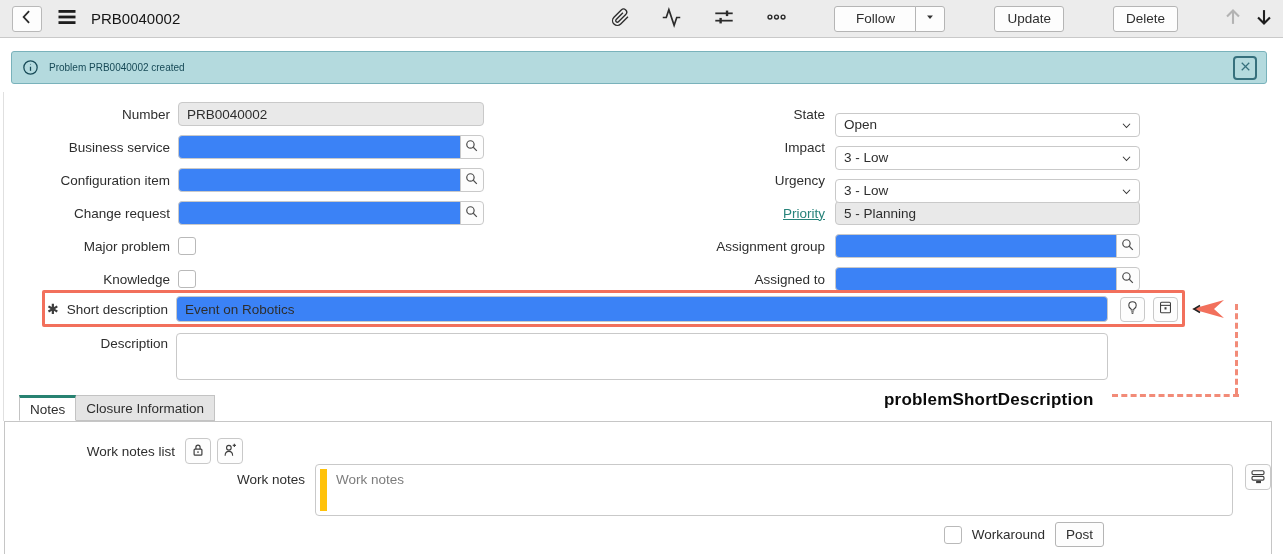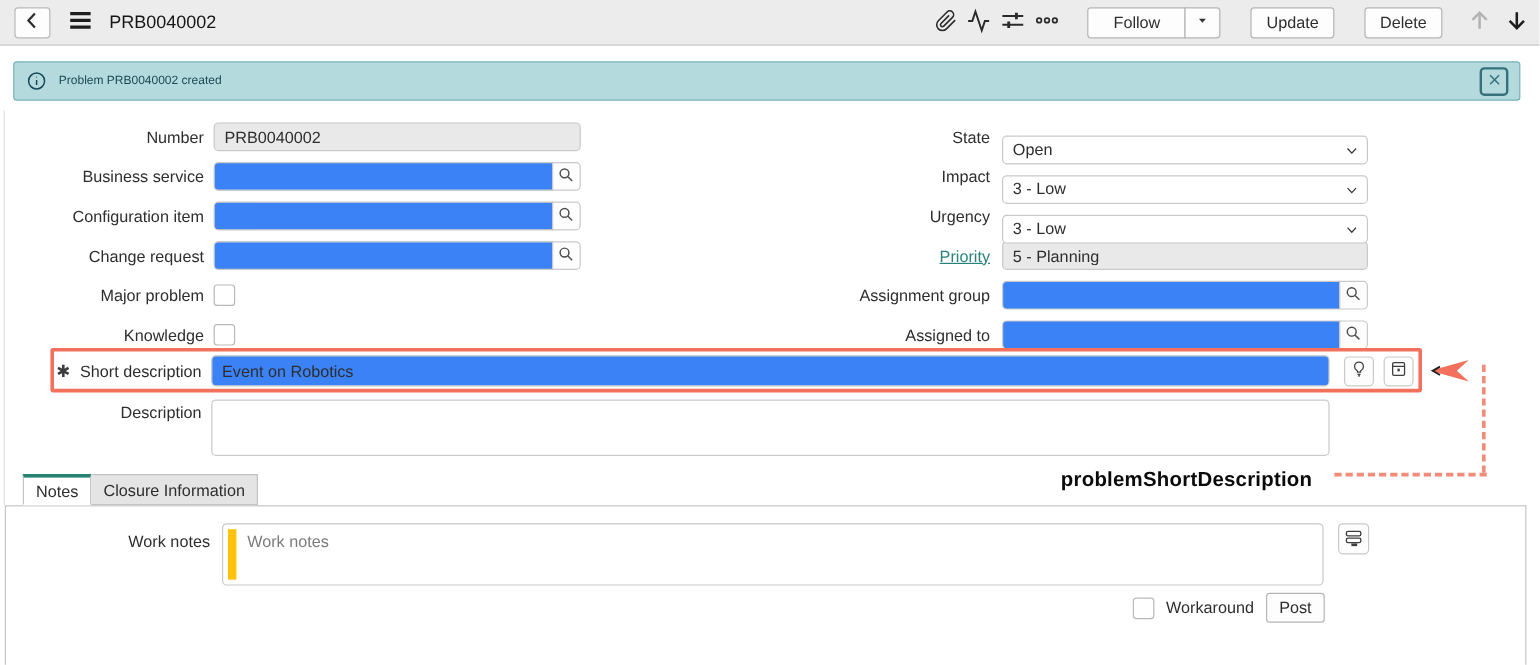--- a/index.html
+++ b/index.html
@@ -8,21 +8,21 @@
   .page { position:relative; width:1283px; height:554px; }
 
   
   .topbar { height:38px; background:#ececec; border-bottom:1px solid #c9c9c9;
     display:flex; align-items:center; padding:0 8px 0 12px; }
   .iconbtn { background:none; border:none; display:flex; align-items:center; justify-content:center;
     cursor:pointer; color:#2b2b2b; padding:0; }
   .backbtn { width:30px; height:26px; background:#fdfdfd; border:1px solid #b9b9b9; border-radius:3px; }
   .menubtn { width:30px; height:28px; margin-left:10px; }
   .rec-title { margin-left:9px; font-size:15px; font-weight:500; color:#161616; }
-  .hdr-icons { margin-left:auto; display:flex; align-items:center; gap:7px;justify-content:flex-end; }
+  .hdr-icons { margin-left:auto; display:flex; align-items:center; gap:31px;justify-content:flex-end; }
   .btn { height:26px; padding:0 12px; background:#fdfdfd; border:1px solid #b5b5b5; border-radius:3px;
     font-family:"Liberation Sans",sans-serif; font-size:13.5px; color:#2e2e2e; cursor:pointer; }
   .follow-group { display:flex; margin-left:16px; }
   .follow-main { width:82px; border-radius:3px 0 0 3px; }
   .follow-caret { width:30px; border-radius:0 3px 3px 0; margin-left:-1px; display:flex; align-items:center; justify-content:center; }
   .ml10 { margin-left:18px; }
   .nav-arrows { display:flex; align-items:center; gap:9px; margin-left:13px; }
 
   
   .banner { margin:13px 16px 0 11px; height:33px; background:#b4dade; border:1px solid #79b2bb;
@@ -71,21 +71,21 @@
     border:1px solid #c3c3c3; cursor:pointer; font-size:13.5px; }
   .tab.active { background:#fff; border-top:3px solid #278271; border-bottom:1px solid #fff; margin-bottom:-1px; }
   .tab + .tab { border-left:none; }
   .tabcontent { margin:0 11px 0 4px; border:1px solid #c6c6c6; height:140px; position:relative; z-index:1; background:#fff; }
 
   .wnl-row { display:flex; align-items:center; margin-top:16px; }
   .wnl-row .flabel, .wn-row .flabel { width:170px; text-align:right; }
   .wnl-btns { display:flex; gap:6px; margin-left:10px; }
   .sqbtn26 { width:26px; height:26px; background:#fdfdfd; border:1px solid #c9c9c9; border-radius:4px;
     display:flex; align-items:center; justify-content:center; cursor:pointer; color:#3e3e3e; }
-  .wn-row { display:flex; margin-top:14px; }
+  .wn-row { display:flex; margin-top:0;justify-content:flex-end; }
   .wn-row .flabel { padding-top:8px; }
   .wn-field { position:relative; width:918px; height:52px; margin-left:10px; border:1px solid #c9c9c9; border-radius:4px; background:#fff; }
   .wn-bar { position:absolute; left:4px; top:4px; bottom:4px; width:7px; background:#ffc20a; }
   .wn-text { position:absolute; left:12px; top:0; right:0; bottom:0; border:none; resize:none; background:transparent;
     padding:7px 8px; font-family:"Liberation Sans",sans-serif; font-size:13.5px; color:#2e2e2e; }
   .wn-text::placeholder { color:#7c7c7c; }
   .wn-stream { margin-left:12px; align-self:flex-start; }
   .bottom-row { display:flex; align-items:center; justify-content:flex-end; gap:10px; margin:6px 167px 0 0; }
   .post-btn { height:25px; padding:0 10px; }
 
@@ -384,20 +384,44 @@
       <textarea class="textarea" style=""></textarea>
     </div>
   </div>
 
   <div class="tabstrip">
     <div class="tab active">Notes</div>
     <div class="tab">Closure Information</div>
   </div>
 
   <div class="tabcontent">
+    <div class="wnl-row">
+      <label class="flabel">Work notes list</label>
+      <div class="wnl-btns">
+        <button class="sqbtn26">
+          <span>
+            <svg width="18" height="18" viewBox="0 0 24 24" fill="none" stroke="#3e3e3e" stroke-width="1.6">
+                <rect x="6.8" y="10.8" width="10.4" height="8" rx="1.2"></rect>
+                <path d="M9.2 10.8V8.2a2.8 2.8 0 0 1 5.6 0v2.6"></path>
+                <line x1="12" y1="13.8" x2="12" y2="16"></line>
+              </svg>
+          </span>
+        </button>
+        <button class="sqbtn26">
+          <span>
+            <svg width="18" height="18" viewBox="0 0 24 24" fill="none" stroke="#3e3e3e" stroke-width="1.5">
+                <circle cx="10.5" cy="9" r="3.1"></circle>
+                <path d="M5.5 19.5c0-3.3 2.2-5.6 5-5.6s5 2.3 5 5.6"></path>
+                <line x1="17.8" y1="3.6" x2="17.8" y2="8"></line>
+                <line x1="15.6" y1="5.8" x2="20" y2="5.8"></line>
+              </svg>
+          </span>
+        </button>
+      </div>
+    </div>
 
     <div class="wn-row">
       <label class="flabel">Work notes</label>
       <div class="wn-field">
         <div class="wn-bar"></div>
         <textarea class="wn-text" placeholder="Work notes" style=""></textarea>
       </div>
       <button class="sqbtn26 wn-stream">
         <span>
           <svg width="18" height="18" viewBox="0 0 24 24" fill="none" stroke="#3e3e3e" stroke-width="1.5">

